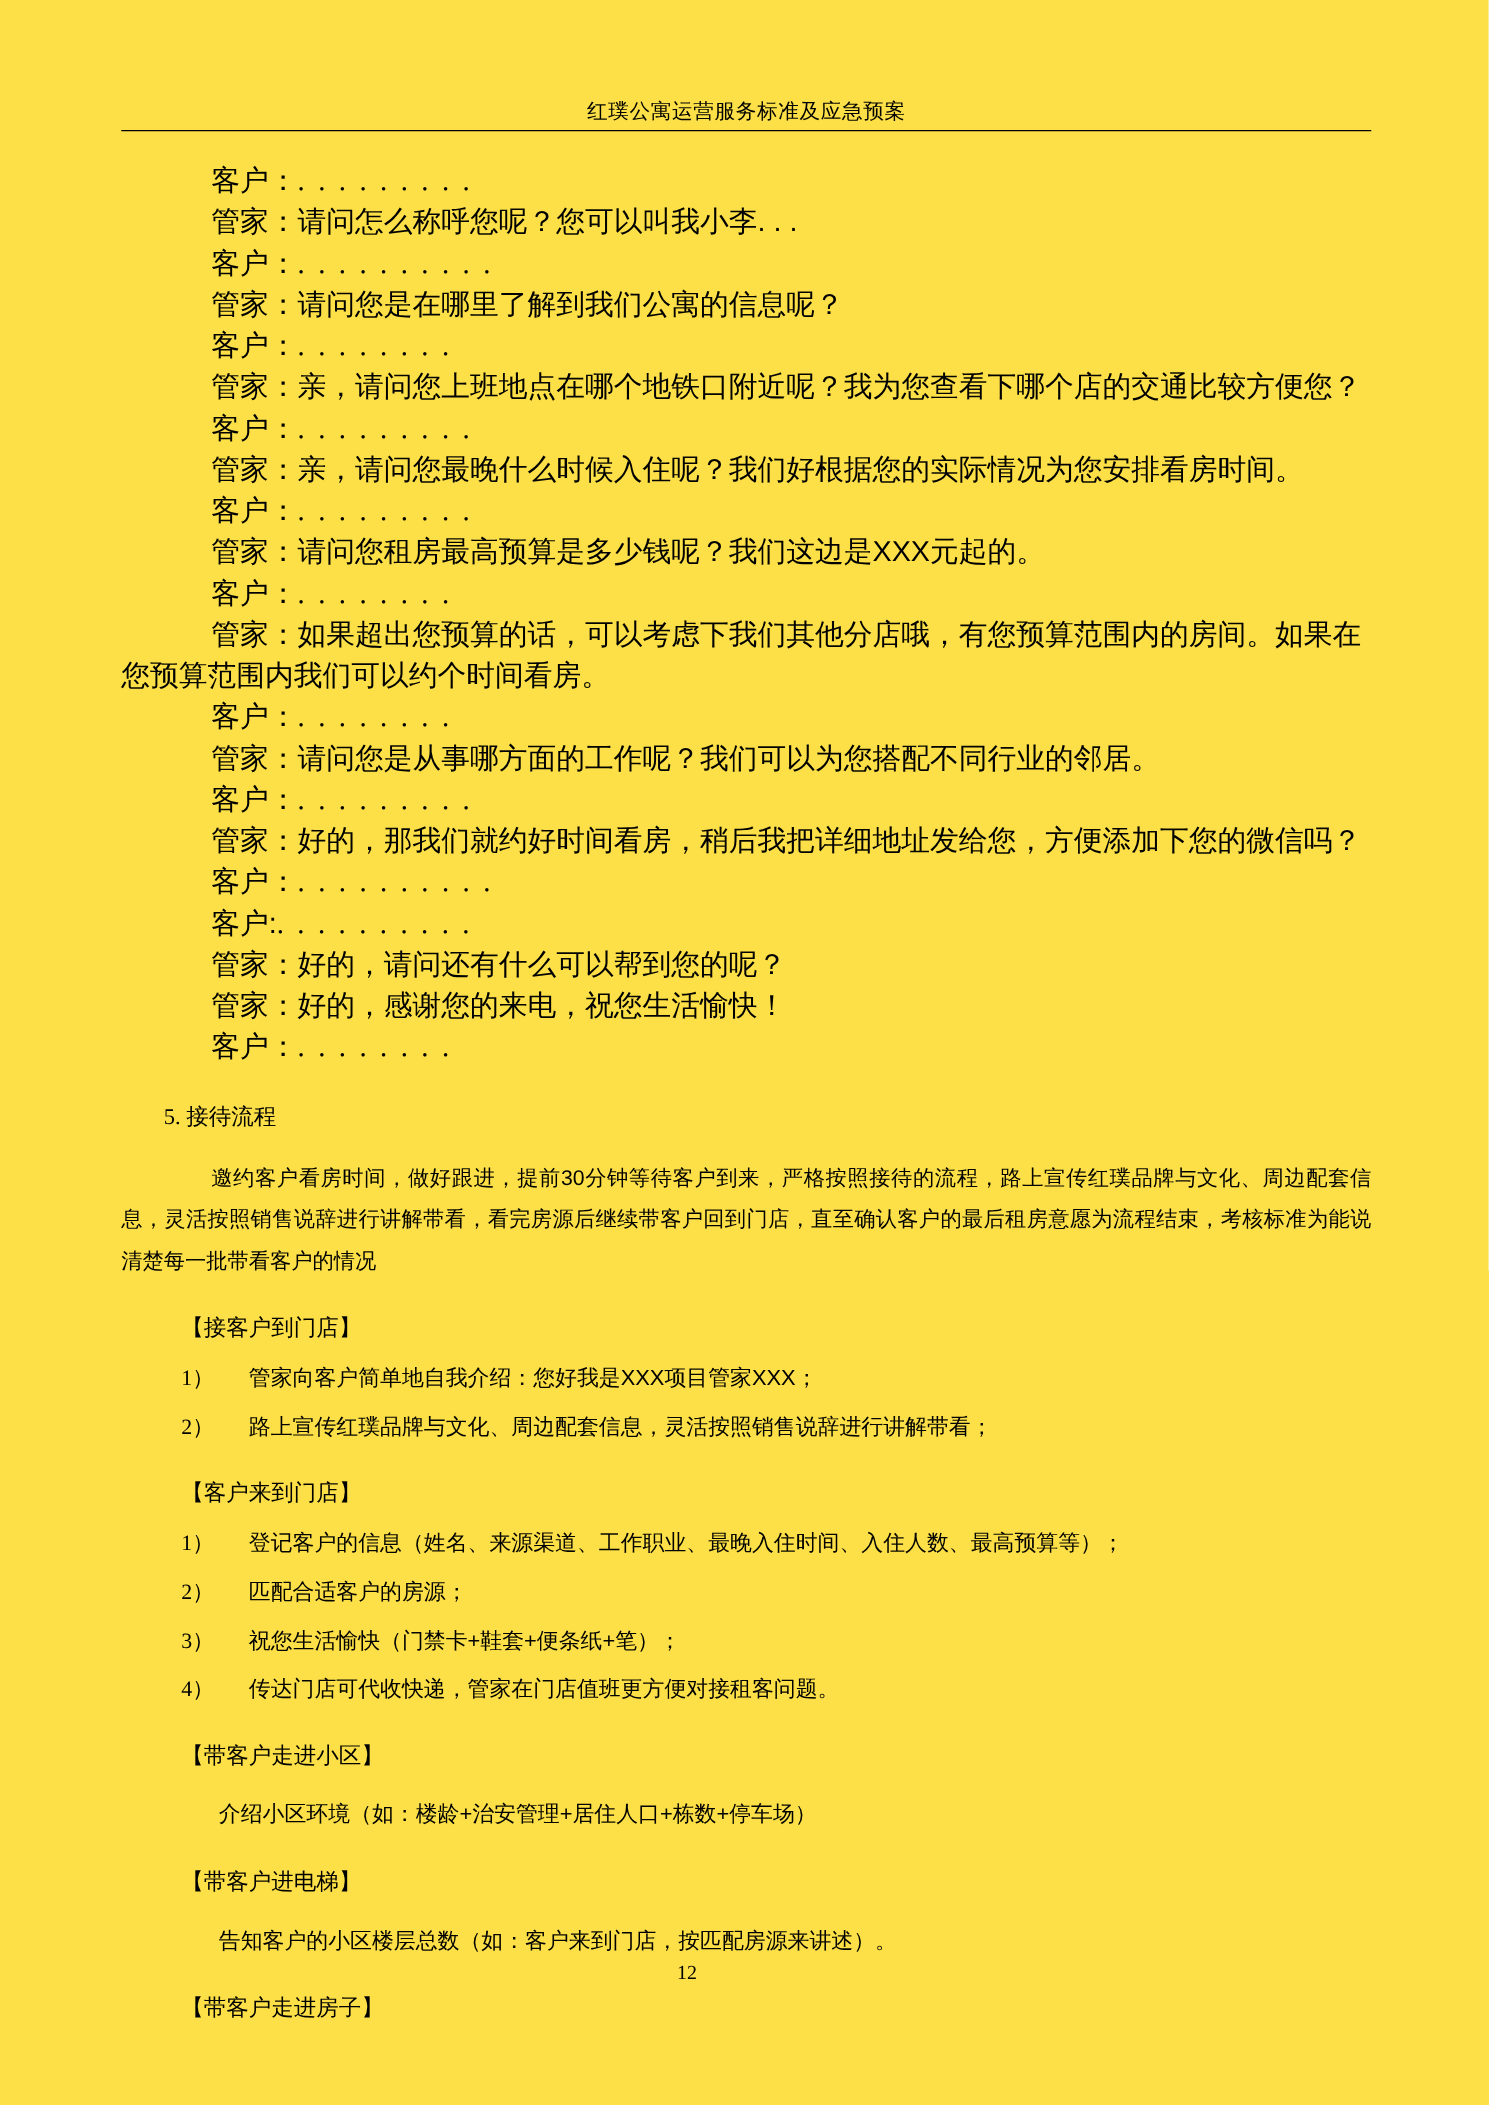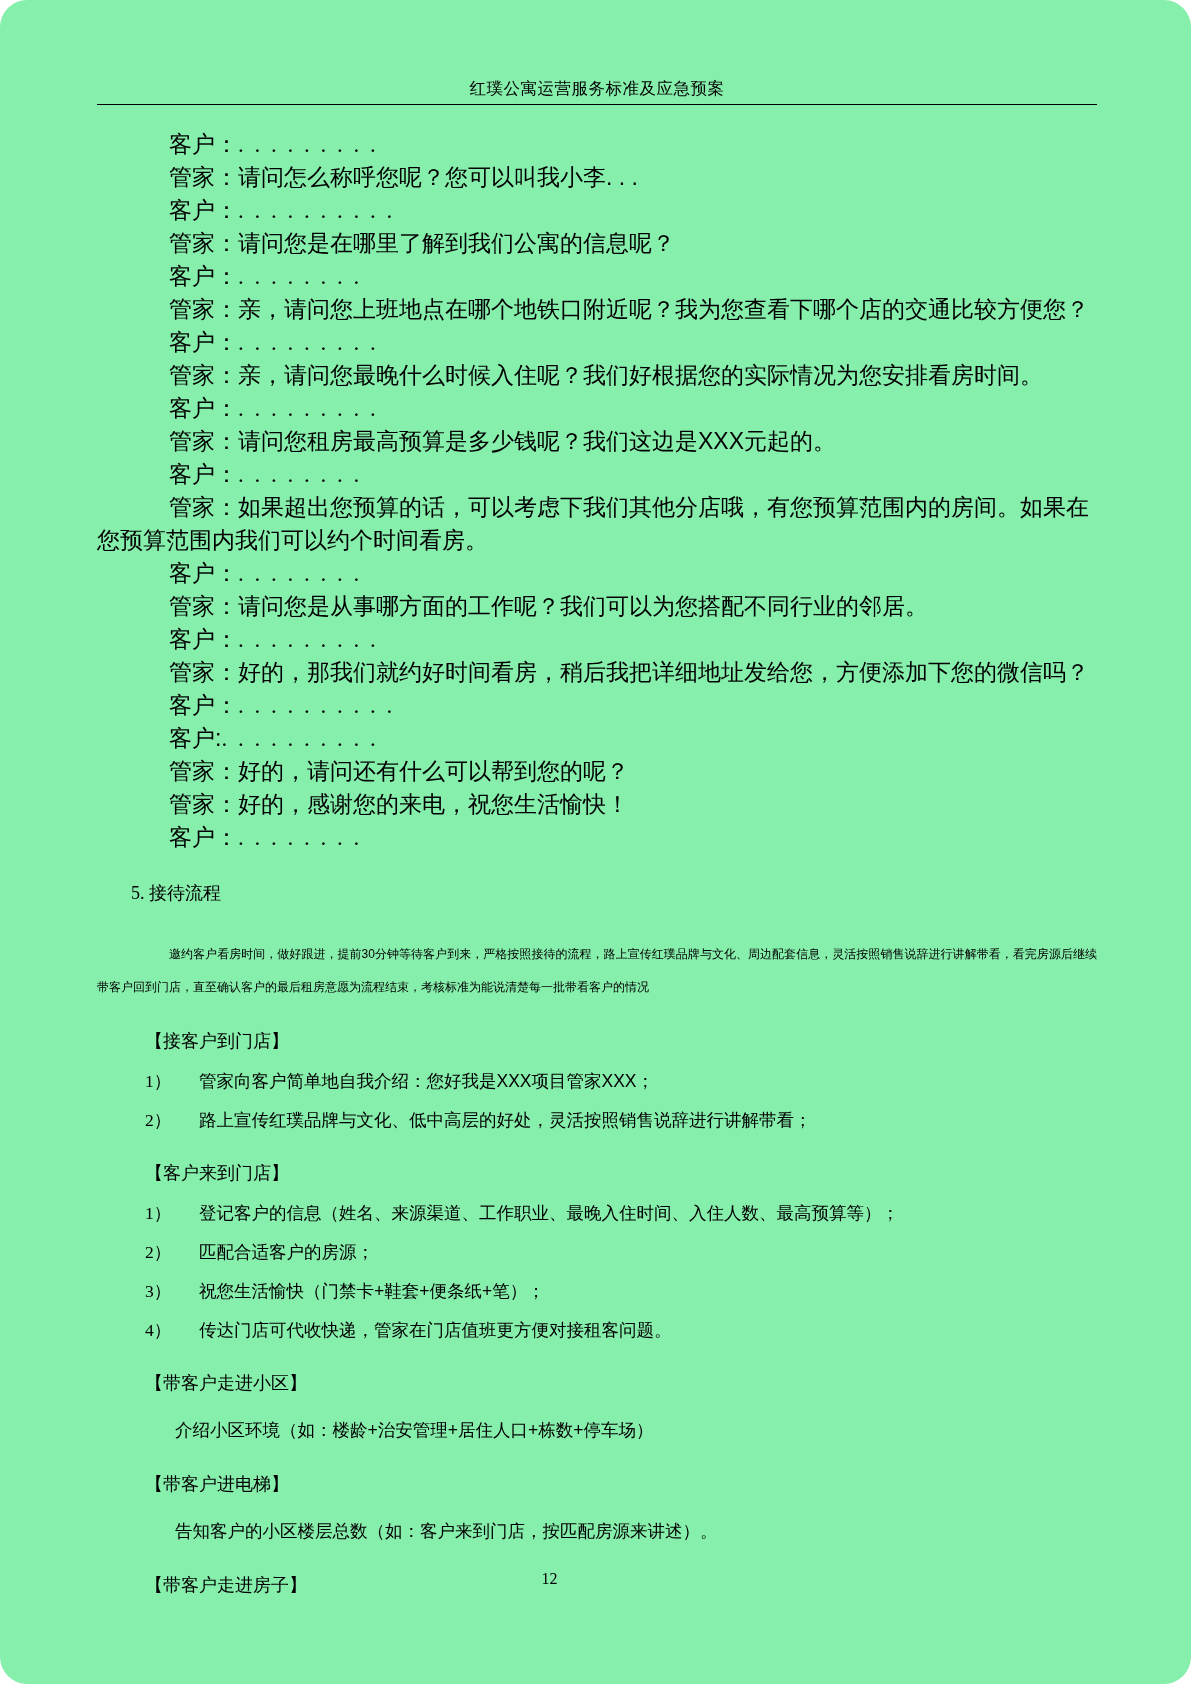--- a/index.html
+++ b/index.html
@@ -8,25 +8,24 @@
     background: #ffffff;
   }
   body {
     font-family: "Liberation Serif", "DejaVu Serif", serif;
     color: #000000;
   }
   .page {
     width: 1191px;
     height: 1684px;
     position: relative;
-    background: #86efac;
+    background: #fde047;
     box-sizing: border-box;
     padding: 16px;
     overflow: hidden;
-    border-radius: 27px;
   }
   .header {
     position: absolute;
     top: 78px;
     left: 97px;
     width: 1000px;
     text-align: center;
     font-size: 16.5px;
     letter-spacing: 0.5px;
     font-family: "Liberation Serif", "DejaVu Serif", serif;
@@ -60,23 +59,23 @@
     letter-spacing: 2.5px;
   }
   .section-heading {
     font-size: 18px;
     line-height: 34px;
     margin-top: 22px;
     padding-left: 34px;
     font-family: "Liberation Serif", "DejaVu Serif", serif;
   }
   .para {
-    font-size: 12px;
+    font-size: 17px;
     line-height: 33px;
-    margin-top: 28px;
+    margin-top: 16px;
     text-align: justify;
     text-indent: 72px;
     font-family: "Liberation Sans", "DejaVu Sans", sans-serif;
   }
   .bracket-heading {
     font-size: 18px;
     line-height: 34px;
     margin-top: 20px;
     padding-left: 48px;
     font-family: "Liberation Serif", "DejaVu Serif", serif;
@@ -150,21 +149,21 @@
       </div>
 
     <div class="section-heading">5. 接待流程</div>
 
     <div class="para">邀约客户看房时间，做好跟进，提前30分钟等待客户到来，严格按照接待的流程，路上宣传红璞品牌与文化、周边配套信息，灵活按照销售说辞进行讲解带看，看完房源后继续带客户回到门店，直至确认客户的最后租房意愿为流程结束，考核标准为能说清楚每一批带看客户的情况</div>
 
     <div id="blocks">
         <div class="bracket-heading">【接客户到门店】</div>
         <div class="list-block">
           <div class="numbered"><span class="num">1）</span><span>管家向客户简单地自我介绍：您好我是XXX项目管家XXX；</span></div>
-          <div class="numbered"><span class="num">2）</span><span>路上宣传红璞品牌与文化、低中高层的好处，灵活按照销售说辞进行讲解带看；</span></div>
+          <div class="numbered"><span class="num">2）</span><span>路上宣传红璞品牌与文化、周边配套信息，灵活按照销售说辞进行讲解带看；</span></div>
         </div>
         <div class="bracket-heading">【客户来到门店】</div>
         <div class="list-block">
           <div class="numbered"><span class="num">1）</span><span>登记客户的信息（姓名、来源渠道、工作职业、最晚入住时间、入住人数、最高预算等）；</span></div>
           <div class="numbered"><span class="num">2）</span><span>匹配合适客户的房源；</span></div>
           <div class="numbered"><span class="num">3）</span><span>祝您生活愉快（门禁卡+鞋套+便条纸+笔）；</span></div>
           <div class="numbered"><span class="num">4）</span><span>传达门店可代收快递，管家在门店值班更方便对接租客问题。</span></div>
         </div>
         <div class="bracket-heading">【带客户走进小区】</div>
         <div class="indent-para">介绍小区环境（如：楼龄+治安管理+居住人口+栋数+停车场）</div>

